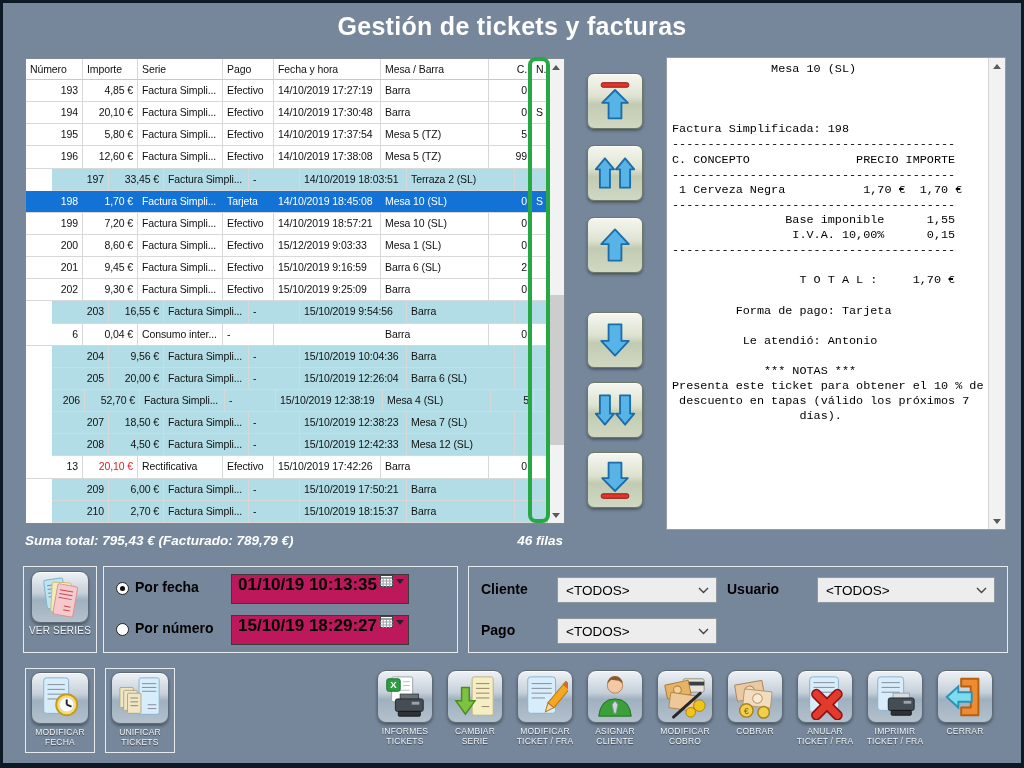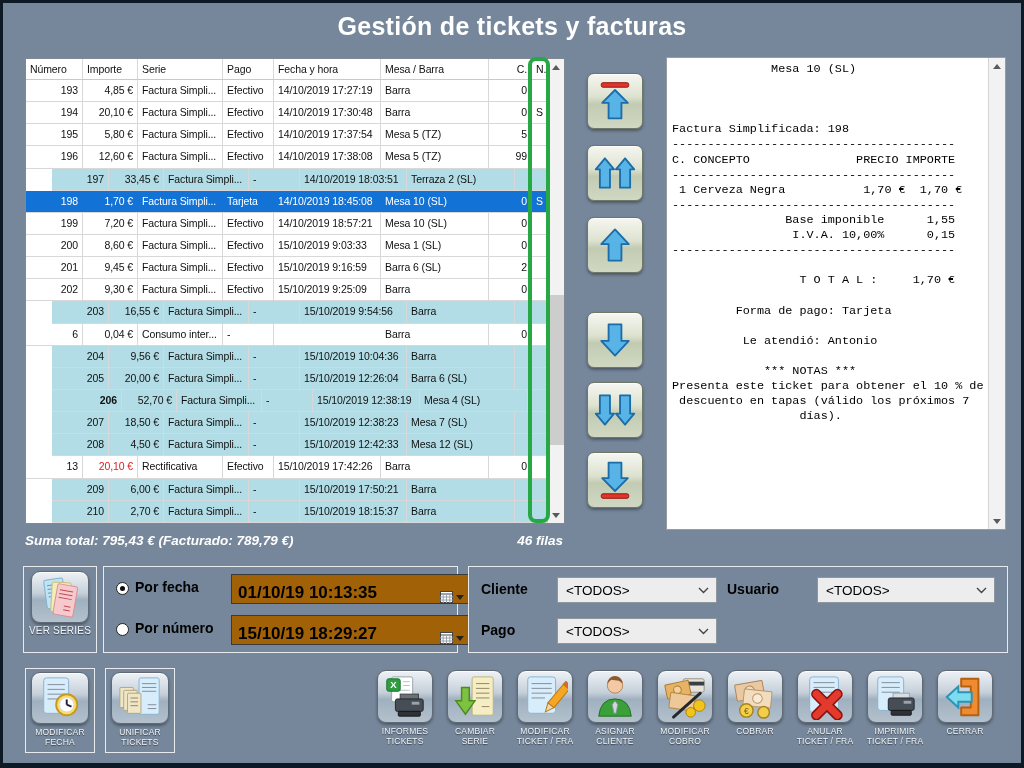--- a/index.html
+++ b/index.html
@@ -51,22 +51,22 @@
   .framebox{position:absolute;border:1px solid #e7ebee;}
   .plate{position:relative;border:1px solid #5f6a76;border-radius:9px;
     background:linear-gradient(180deg,#eef2f5 0%,#c6d0da 42%,#9fb0bf 56%,#b4c1cd 100%);
     box-shadow:inset 0 1px 0 rgba(255,255,255,.8),0 2px 3px rgba(0,0,0,.35);
     display:flex;align-items:center;justify-content:center;cursor:pointer;}
   .btn-label{color:#f2f5f8;font-size:8.5px;line-height:10px;text-align:center;white-space:pre-line;
     text-shadow:0 1px 1px rgba(0,0,0,.55);letter-spacing:.2px;margin-top:3px;}
   .radio{position:absolute;width:13px;height:13px;border-radius:50%;background:#fff;border:1px solid #222;cursor:pointer;}
   .radio.sel::after{content:"";position:absolute;inset:3px;background:#0c0c0c;border-radius:50%;}
   .flabel{position:absolute;font-size:14px;font-weight:bold;color:#000;white-space:nowrap;}
-  .datefield{position:absolute;width:238px;height:30px;background:#a16207;border:1px solid #3a3a3a;
-    display:flex;align-items:flex-end;cursor:text;}
+  .datefield{position:absolute;width:178px;height:30px;background:#be185d;border:1px solid #3a3a3a;
+    display:flex;align-items:flex-start;cursor:text;}
   .datefield .val{flex:1;font-size:17px;font-weight:bold;color:#000;padding-left:6px;white-space:nowrap;}
   .cal-wrap{display:flex;align-items:center;gap:3px;padding-right:4px;cursor:pointer;}
   .tri-sm{width:0;height:0;border-left:4px solid transparent;border-right:4px solid transparent;border-top:5px solid #222;}
   .combo{position:absolute;height:26px;background:#ededed;border:1px solid #8f969c;
     display:flex;align-items:center;font-size:13.5px;color:#000;padding-left:8px;cursor:pointer;}
   .combo .chev{margin-left:auto;padding-right:7px;display:flex;}
   
   .tool{position:absolute;top:670px;width:64px;display:flex;flex-direction:column;align-items:center;cursor:pointer;}
   .icn{display:flex;} .icn svg{display:block;}
 </style>
@@ -156,21 +156,21 @@
           <div class="td" style="width: 107px; text-align: left;">14/10/2019 18:57:21</div>
           <div class="td" style="width: 108px; text-align: left;">Mesa 10 (SL)</div>
           <div class="td" style="width: 43px; text-align: right;">0</div>
           <div class="td" style="width: 15px; text-align: center;"></div>
         </div>
         <div class="trow">
           <div class="td" style="width: 57px; text-align: right;">200</div>
           <div class="td" style="width: 55px; text-align: right;">8,60 €</div>
           <div class="td" style="width: 85px; text-align: left;">Factura Simpli...</div>
           <div class="td" style="width: 51px; text-align: left;">Efectivo</div>
-          <div class="td" style="width: 107px; text-align: left;">15/10/2019 9:03:33</div>
+          <div class="td" style="width: 107px; text-align: left;">15/12/2019 9:03:33</div>
           <div class="td" style="width: 108px; text-align: left;">Mesa 1 (SL)</div>
           <div class="td" style="width: 43px; text-align: right;">0</div>
           <div class="td" style="width: 15px; text-align: center;"></div>
         </div>
         <div class="trow">
           <div class="td" style="width: 57px; text-align: right;">201</div>
           <div class="td" style="width: 55px; text-align: right;">9,45 €</div>
           <div class="td" style="width: 85px; text-align: left;">Factura Simpli...</div>
           <div class="td" style="width: 51px; text-align: left;">Efectivo</div>
           <div class="td" style="width: 107px; text-align: left;">15/10/2019 9:16:59</div>
@@ -222,21 +222,21 @@
           <div class="td" style="width: 57px; text-align: right;">205</div>
           <div class="td" style="width: 55px; text-align: right;">20,00 €</div>
           <div class="td" style="width: 85px; text-align: left;">Factura Simpli...</div>
           <div class="td" style="width: 51px; text-align: left;">-</div>
           <div class="td" style="width: 107px; text-align: left;">15/10/2019 12:26:04</div>
           <div class="td" style="width: 108px; text-align: left;">Barra 6 (SL)</div>
           <div class="td" style="width: 43px; text-align: right;">4</div>
           <div class="td" style="width: 15px; text-align: center;"></div>
         </div>
         <div class="trow alt">
-          <div class="td" style="width: 70px; text-align: right; font-weight: bold;">206</div>
+          <div class="td" style="width: 33px; text-align: right;">206</div>
           <div class="td" style="width: 55px; text-align: right;">52,70 €</div>
           <div class="td" style="width: 85px; text-align: left;">Factura Simpli...</div>
           <div class="td" style="width: 51px; text-align: left;">-</div>
           <div class="td" style="width: 107px; text-align: left;">15/10/2019 12:38:19</div>
           <div class="td" style="width: 108px; text-align: left;">Mesa 4 (SL)</div>
           <div class="td" style="width: 43px; text-align: right;">5</div>
           <div class="td" style="width: 15px; text-align: center;"></div>
         </div>
         <div class="trow alt">
           <div class="td" style="width: 57px; text-align: right;">207</div>

